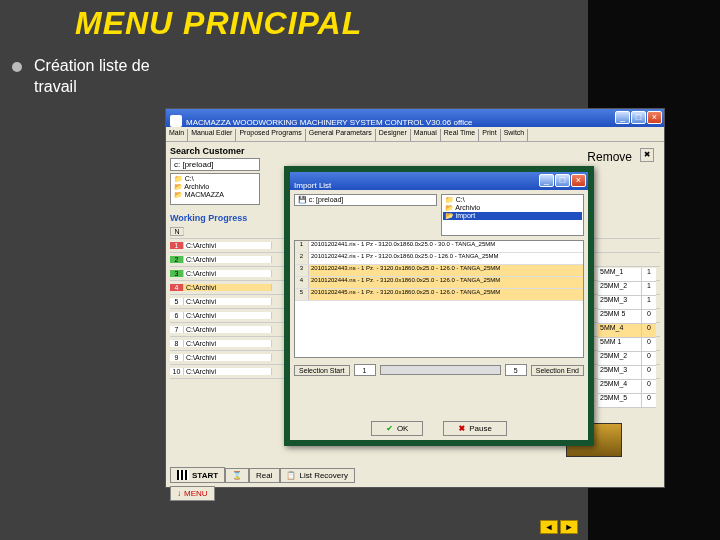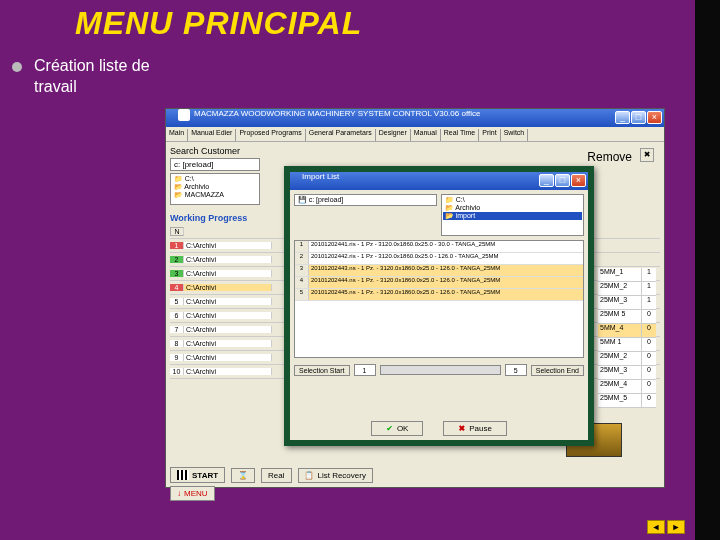--- a/index.html
+++ b/index.html
@@ -1,48 +1,48 @@
 <!DOCTYPE html>
 <html><head>
 <meta charset="utf-8">
 <style>
 *{box-sizing:border-box;margin:0;padding:0;font-family:Arial,sans-serif}
 body{width:720px;height:540px;background:#0a0a0a;position:relative;overflow:hidden}
-.slide{width:695px;height:540px;background:#701a75;position:relative}
+.slide{width:588px;height:540px;background:#404040;position:relative}
 .title{color:#ffe000;font-size:32px;font-weight:bold;font-style:italic;position:absolute;top:5px;left:75px;letter-spacing:1px}
 .bullet{position:absolute;left:12px;top:62px;width:10px;height:10px;background:#bbb;border-radius:50%}
 .caption{color:#fff;font-size:16px;font-weight:normal;position:absolute;top:56px;left:34px;width:120px;line-height:1.3}
 .winmain{position:absolute;left:165px;top:108px;width:500px;height:380px;background:#ece9d8;border:1px solid #555;font-size:8px}
-.tb{height:18px;background:linear-gradient(#4a7ce0,#2050c0);display:flex;align-items:flex-start;padding:0 12px;color:#fff;font-size:8px;position:relative}
+.tb{height:18px;background:linear-gradient(#4a7ce0,#2050c0);display:flex;align-items:flex-end;padding:0 4px;color:#fff;font-size:8px;position:relative}
 .tb .icon{width:12px;height:12px;background:#fff;margin-right:4px;border-radius:2px}
 .winbtns{position:absolute;right:2px;top:2px;display:flex;gap:1px}
 .winbtn{width:15px;height:13px;background:linear-gradient(#d0e0ff,#6090e0);border:1px solid #fff;font-size:9px;line-height:11px;text-align:center;cursor:pointer;border-radius:2px}
 .winbtn.close{background:linear-gradient(#f08060,#d04020);color:#fff}
 .menubar{height:15px;background:#ece9d8;border-bottom:1px solid #aaa;display:flex;font-size:7px;padding-top:2px}
 .menubar span{padding:0 3px;border-right:1px solid #999;cursor:pointer}
 .body{padding:4px;position:relative;height:calc(100% - 33px)}
-.searchlbl{color:#000;font-weight:normal;font-size:9px;margin-bottom:2px}
+.searchlbl{color:#000;font-weight:bold;font-size:9px;margin-bottom:2px}
 .drv{border:1px solid #888;background:#fff;padding:1px 3px;font-size:8px;width:90px;display:inline-block}
 .removelbl{position:absolute;right:32px;top:8px;font-size:12px}
 .xicon{position:absolute;right:10px;top:6px;width:14px;height:14px;border:1px solid #999;background:#ece9d8;text-align:center;line-height:12px;font-size:8px;cursor:pointer}
 .tree{border:1px solid #888;background:#fff;width:90px;height:32px;font-size:7px;padding:1px;margin-top:2px}
 .tree div{padding-left:2px}
 .wplbl{color:#2050c0;font-weight:bold;font-size:9px;margin-top:8px}
 .wptable{margin-top:2px;font-size:7px}
 .wptable .row{display:flex;height:14px;align-items:center;border-bottom:1px solid #ccc}
 .wptable .cell{border-right:1px solid #ccc;padding:0 2px;overflow:hidden;white-space:nowrap}
 .nh{width:14px;background:#ece9d8;border:1px solid #aaa;text-align:center}
 .nc{width:14px;background:#fff;text-align:center}
 .pc{width:88px;background:#fff}
 .sidelist{position:absolute;right:8px;top:126px;font-size:7px}
 .sidelist .srow{display:flex;height:14px;border-bottom:1px solid #ccc}
 .sidelist .sc1{width:44px;background:#fff;padding:0 2px;border-right:1px solid #ccc;overflow:hidden}
 .sidelist .sc2{width:14px;background:#fff;text-align:center}
 .sidelist .shl{background:#ffe090}
-.btmbar{position:absolute;bottom:4px;left:4px;right:4px;display:flex;gap:6px;align-items:center;font-size:8px}
+.btmbar{position:absolute;bottom:4px;left:4px;right:4px;display:flex;align-items:center;font-size:8px}
 .btn{border:1px solid #888;background:#ece9d8;padding:2px 6px;cursor:pointer;display:flex;align-items:center;gap:3px}
 .flagicon{display:inline-block;width:12px;height:10px;background:repeating-linear-gradient(90deg,#000 0 2px,#fff 2px 4px)}
 
 .modal{position:absolute;left:118px;top:24px;width:310px;height:280px;background:#ece9d8;border:6px solid #14532d;box-shadow:2px 2px 6px rgba(0,0,0,.5);font-size:8px}
 .mbody{padding:4px;height:calc(100% - 18px);position:relative}
 .dslbl{text-align:center;font-size:8px;margin:2px 0}
 .mcols{display:flex;gap:4px}
 .mcol{flex:1}
 .mdrv{border:1px solid #888;background:#fff;padding:1px 3px;font-size:7px;margin-bottom:2px}
 .mtree{border:1px solid #888;background:#fff;height:42px;font-size:7px;padding:1px}

